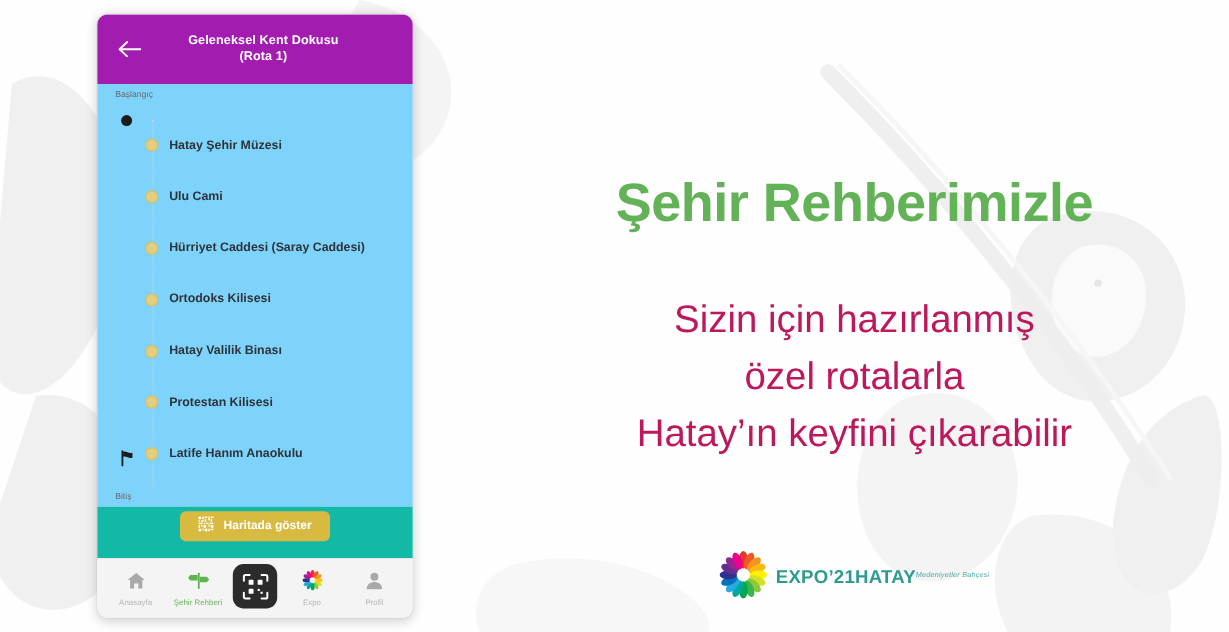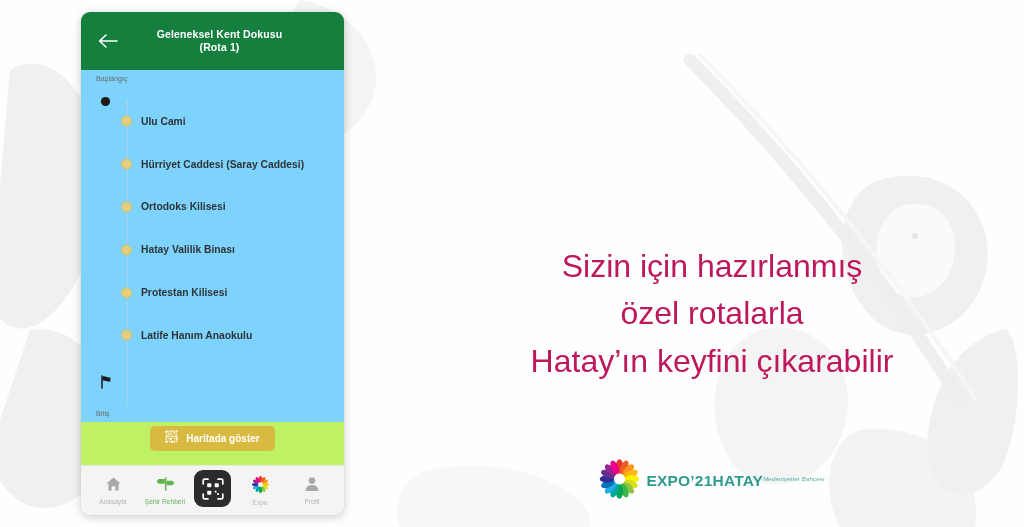--- a/index.html
+++ b/index.html
@@ -29,21 +29,21 @@
     border-radius: 9px;
     box-shadow: 0 2px 10px rgba(0,0,0,0.20), 0 0 1px rgba(0,0,0,0.18);
     overflow: hidden;
     display: flex;
     flex-direction: column;
   }
 
   
   #app-header {
     height: 58px;
-    background: #15803d;
+    background: #a21caf;
     display: flex;
     align-items: center;
     padding: 0 10px;
     flex: 0 0 auto;
   }
   #back-btn {
     width: 34px; height: 34px;
     display: flex; align-items: center; justify-content: center;
     flex: 0 0 auto;
     cursor: pointer;
@@ -111,21 +111,21 @@
   .edge-mark {
     position: absolute;
     left: 19px;
   }
 
   
   #map-btn-wrap {
     flex: 0 0 auto;
     display: flex; justify-content: center;
     padding: 4px 0 14px 0;
-    background: #bef264;
+    background: #14b8a6;
   }
   #map-btn {
     background: #D9BA41;
     border: none;
     border-radius: 5px;
     height: 25px;
     padding: 0 15px;
     display: flex; align-items: center; gap: 7px;
     cursor: pointer;
   }
@@ -275,20 +275,24 @@
       <div class="dotline" style="top:30px;height:306px;"></div>
 
       <div class="edge-label" style="top:4px;">Başlangıç</div>
       <div class="edge-mark" style="top:23px;">
         <svg width="11" height="11" viewBox="0 0 11 11">
             <circle cx="5.5" cy="5.5" r="4.6" fill="#1b1b1b"></circle>
           </svg>
       </div>
 
       <div style="position:relative; padding-top:18px;">
+        <div class="stop">
+          <span class="node"></span>
+          <span class="name">Hatay Şehir Müzesi</span>
+        </div>
         <div class="stop">
           <span class="node"></span>
           <span class="name">Ulu Cami</span>
         </div>
         <div class="stop">
           <span class="node"></span>
           <span class="name">Hürriyet Caddesi (Saray Caddesi)</span>
         </div>
         <div class="stop">
           <span class="node"></span>
@@ -421,20 +425,21 @@
             <path d="M1.6 15 C1.6 10.8, 4.6 8.9, 8 8.9 C11.4 8.9, 14.4 10.8, 14.4 15 Z" fill="#a9a9a9"></path>
           </svg>
         </span>
         <span class="nav-lbl">Profil</span>
       </div>
 
     </div>
   </div>
 
   <div id="promo">
+    <div id="promo-heading">Şehir Rehberimizle</div>
     <div id="promo-lines">
       <div>Sizin için hazırlanmış</div>
       <div>özel rotalarla</div>
       <div>Hatay’ın keyfini çıkarabilir</div>
     </div>
 
     <div id="expo-logo">
       <span>
         <svg width="40" height="40" viewBox="-11 -11 22 22" aria-hidden="true">
           <g>

